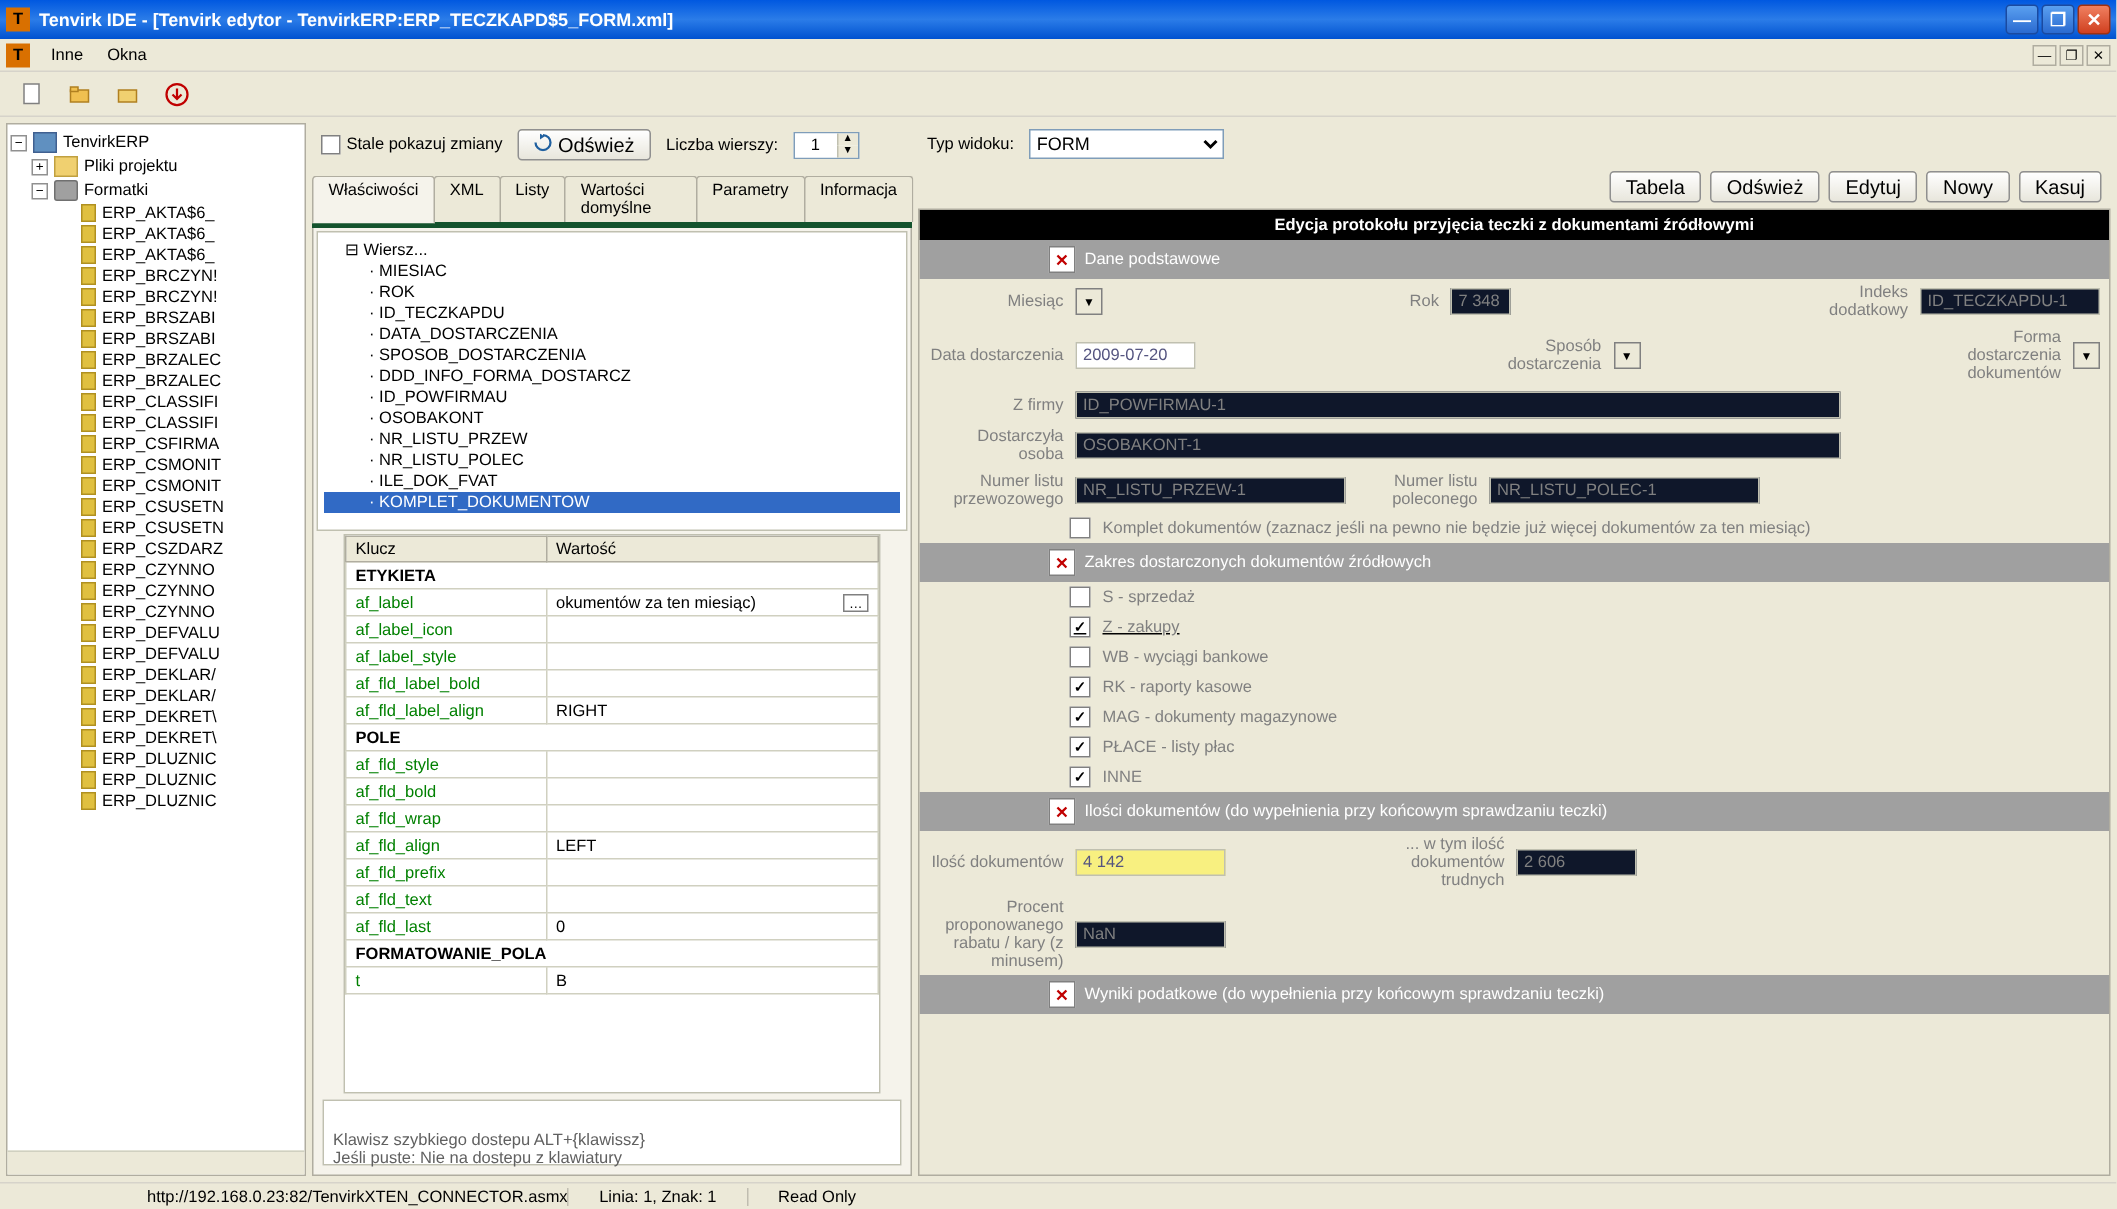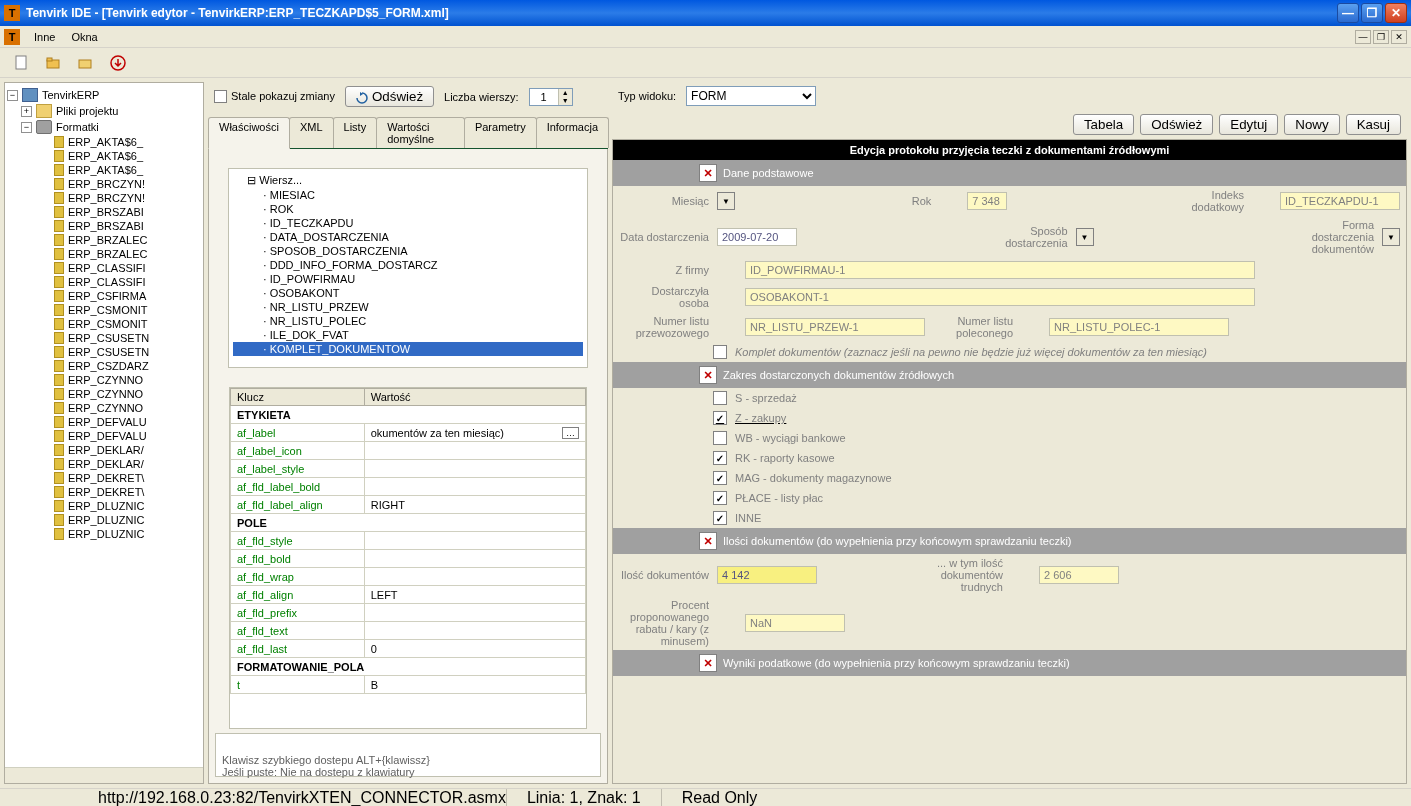--- a/index.html
+++ b/index.html
@@ -11,47 +11,47 @@
 .tb-btn { width: 22px; height: 20px; background: linear-gradient(to bottom,#5aa0f0,#2a6ad0); border: 1px solid #1a4aa0; border-radius: 3px; display:flex;align-items:center;justify-content:center; cursor:pointer; color:#fff; font-weight:bold; }
 .tb-btn.close { background: linear-gradient(to bottom,#f08060,#d04020); border-color:#a03010;}
 .menubar { background: #ece9d8; height: 22px; display:flex; align-items:center; padding: 0 4px; border-bottom:1px solid #d6d3ca;}
 .menubar-icon { width:16px; height:16px; background:#d97000; margin-right:6px;display:flex;align-items:center;justify-content:center;font-weight:bold;}
 .menu-item { padding: 2px 8px; cursor:pointer; }
 .menubar .spacer{flex:1;}
 .menubar .sm-btn{width:16px;height:14px;border:1px solid #b0ada0;margin-left:2px;display:flex;align-items:center;justify-content:center;font-size:9px;cursor:pointer;}
 .toolbar { height: 30px; display:flex; align-items:center; padding: 2px 10px; gap:8px; border-bottom:1px solid #d6d3ca;}
 .tool-btn { width:24px;height:24px;border:1px solid transparent;display:flex;align-items:center;justify-content:center;cursor:pointer;}
 .main { display:flex; height: calc(806px - 26px - 22px - 30px - 18px); }
-.statusbar { height: 18px; background:#ece9d8; border-top:1px solid #d6d3ca; display:flex; align-items:center; font-size:16px; padding:0 8px;}
+.statusbar { height: 18px; background:#ece9d8; border-top:1px solid #d6d3ca; display:flex; align-items:center; font-size:11px; padding:0 8px;}
 .statusbar .cell{padding:0 20px;border-left:1px solid #c0bdb0;}
 .treepane { width:200px; border:1px solid #b0ada0; background:#fff; display:flex; flex-direction:column; margin:4px;}
 .tree { flex:1; overflow-y:scroll; overflow-x:hidden; padding:4px 2px;}
 .tree-scroll-h{height:16px;background:#ece9d8;border-top:1px solid #d0d0c0;}
 .tnode { display:flex; align-items:center; padding:1px 0; gap:4px; white-space:nowrap;}
 .tnode .exp{width:11px;height:11px;border:1px solid #909090;background:#fff;display:flex;align-items:center;justify-content:center;font-size:9px;line-height:9px;cursor:pointer;}
 .tnode .ticon{width:16px;height:14px;display:inline-block;}
 .ticon.db{background:#6090c0;border:1px solid #406090;}
 .ticon.folder{background:#f0d070;border:1px solid #c0a040;}
 .ticon.gear{background:#a0a0a0;border:1px solid #707070;border-radius:2px;}
 .ticon.key{background:#e0c040;width:10px;height:12px;border:1px solid #b09020;}
 .indent1{margin-left:14px;} .indent2{margin-left:32px;}
 .midpane { width:400px; margin:4px 0 4px 0; display:flex; flex-direction:column;}
 .midtop { display:flex; align-items:center; gap:10px; padding:4px 6px;}
 .chk{width:13px;height:13px;border:1px solid #808080;background:#fff;display:inline-block;margin-right:4px;vertical-align:middle;}
-.btn { background:linear-gradient(to bottom,#fff,#e8e6dc); border:1px solid #909090; border-radius:3px; padding:2px 10px; cursor:pointer; display:inline-flex;align-items:flex-end;gap:4px;}
+.btn { background:linear-gradient(to bottom,#fff,#e8e6dc); border:1px solid #909090; border-radius:3px; padding:2px 10px; cursor:pointer; display:inline-flex;align-items:flex-start;gap:4px;}
 .spin{display:inline-flex;border:1px solid #7f9db9;background:#fff;}
 .spin input{width:28px;border:none;text-align:center;font-size:11px;}
 .spin .arrows{width:14px;display:flex;flex-direction:column;}
 .spin .arr{height:8px;background:#ece9d8;border-left:1px solid #c0c0b0;font-size:7px;text-align:center;line-height:8px;cursor:pointer;}
 select{border:1px solid #7f9db9;background:#fff;font-size:12px;height:20px;}
-.tabs{display:flex;border-bottom:1px solid #14532d;margin-top:6px;}
+.tabs{display:flex;border-bottom:4px solid #14532d;margin-top:6px;}
 .tab{padding:3px 10px;border:1px solid #b0ada0;border-bottom:none;margin-right:-1px;background:#ece9d8;cursor:pointer;border-radius:3px 3px 0 0;}
 .tab.active{background:#f5f3eb;border-bottom:1px solid #f5f3eb;margin-bottom:-1px;position:relative;z-index:1;font-weight:normal;}
 .tabbody{flex:1;border:1px solid #b0ada0;border-top:none;background:#f5f3eb;display:flex;flex-direction:column;overflow:hidden;}
-.treelist{background:#fff;border:1px solid #c0c0b0;margin:19px;height:200px;overflow-y:scroll;padding:4px;}
+.treelist{background:#fff;border:1px solid #c0c0b0;margin:2px;height:200px;overflow-y:scroll;padding:4px;}
 .tli{padding:1px 2px 1px 30px;white-space:nowrap;cursor:pointer;}
 .tli.root{padding-left:14px;}
 .tli.sel{background:#316ac5;color:#fff;}
 .propgrid{flex:1;overflow-y:scroll;border:1px solid #c0c0b0;margin:0 20px;background:#fff;}
 .propgrid table{width:100%;border-collapse:collapse;}
 .propgrid th{background:#ece9d8;border:1px solid #b0ada0;text-align:left;padding:2px 6px;font-weight:normal;}
 .propgrid td{border:1px solid #d0d0c0;padding:2px 6px;height:18px;}
 .propgrid .section td{font-weight:bold;background:#fff;}
 .propgrid .key{color:#008000;}
 .propgrid .ellips{float:right;border:1px solid #808080;padding:0 3px;font-size:9px;cursor:pointer;}
@@ -59,21 +59,21 @@
 .rightpane{flex:1;margin:4px;display:flex;flex-direction:column;}
 .righttop{display:flex;align-items:center;gap:10px;padding:4px 6px;}
 .rightbtns{display:flex;justify-content:flex-end;gap:6px;padding:4px 6px;}
 .form-area{flex:1;border:1px solid #b0ada0;background:#ece9d8;overflow-y:auto;}
 .form-title{background:#000;color:#fff;text-align:center;padding:4px;font-weight:bold;}
 .section-hdr{background:#a0a0a0;color:#fff;padding:4px 6px;display:flex;align-items:center;gap:6px;}
 .section-hdr .xbtn{width:18px;height:18px;background:#fff;border:1px solid #808080;color:#c00000;display:flex;align-items:center;justify-content:center;font-weight:bold;cursor:pointer;margin-left:80px;}
 .frow{display:flex;align-items:center;padding:3px 6px;gap:8px;}
 .flabel{color:#808080;text-align:right;font-size:11px;}
 .finput{background:#fff;border:1px solid #c0c0b0;padding:2px 4px;color:#555580;font-size:11px;}
-.finput.dim{background:#fef9c3;color:#808080;margin-left:28px;}
+.finput.dim{background:#0f172a;color:#808080;}
 .finput.yellow{background:#f8f080;}
 .fdrop{width:18px;height:18px;border:1px solid #808080;background:#ece9d8;display:inline-flex;align-items:center;justify-content:center;font-size:8px;cursor:pointer;}
 .fchk{width:14px;height:14px;border:1px solid #808080;background:#fff;display:inline-flex;align-items:center;justify-content:center;font-size:10px;}
 .fchk.checked::before{content:"✓";font-weight:bold;}
 </style>
 </head>
 <body>
 
 <div class="titlebar">
   <span class="titlebar-icon">T</span>
@@ -461,21 +461,21 @@
       <div class="frow">
         <span class="flabel" style="width:90px">Dostarczyła osoba</span>
         <span class="finput dim" style="width:510px">OSOBAKONT-1</span>
       </div>
       <div class="frow">
         <span class="flabel" style="width:90px">Numer listu przewozowego</span>
         <span class="finput dim" style="width:180px">NR_LISTU_PRZEW-1</span>
         <span class="flabel" style="width:80px">Numer listu poleconego</span>
         <span class="finput dim" style="width:180px">NR_LISTU_POLEC-1</span>
       </div>
-      <div class="frow" style="padding-left:100px;font-style:italic;">
+      <div class="frow" style="padding-left:100px;">
         <span class="fchk"></span>
         <span style="color:#808080">Komplet dokumentów (zaznacz jeśli na pewno nie będzie już więcej dokumentów za ten miesiąc)</span>
       </div>
       <div class="section-hdr">
           <span class="xbtn">✕</span>
           <span>Zakres dostarczonych dokumentów źródłowych</span>
         </div>
       <div class="frow" style="padding-left:100px;">
           <span class="fchk"></span>
           <span style="color:#808080">S - sprzedaż</span>

